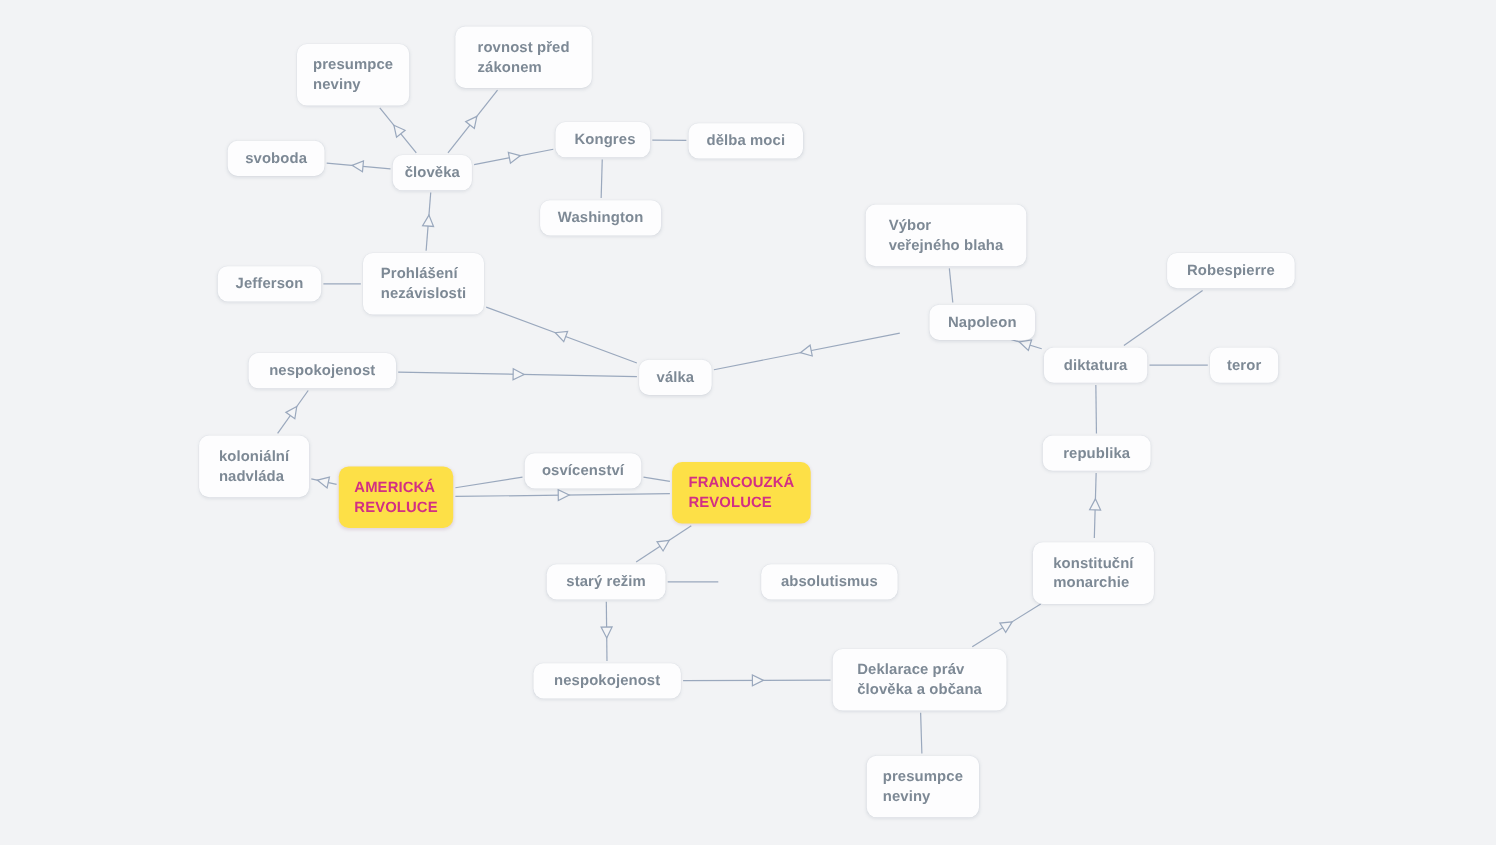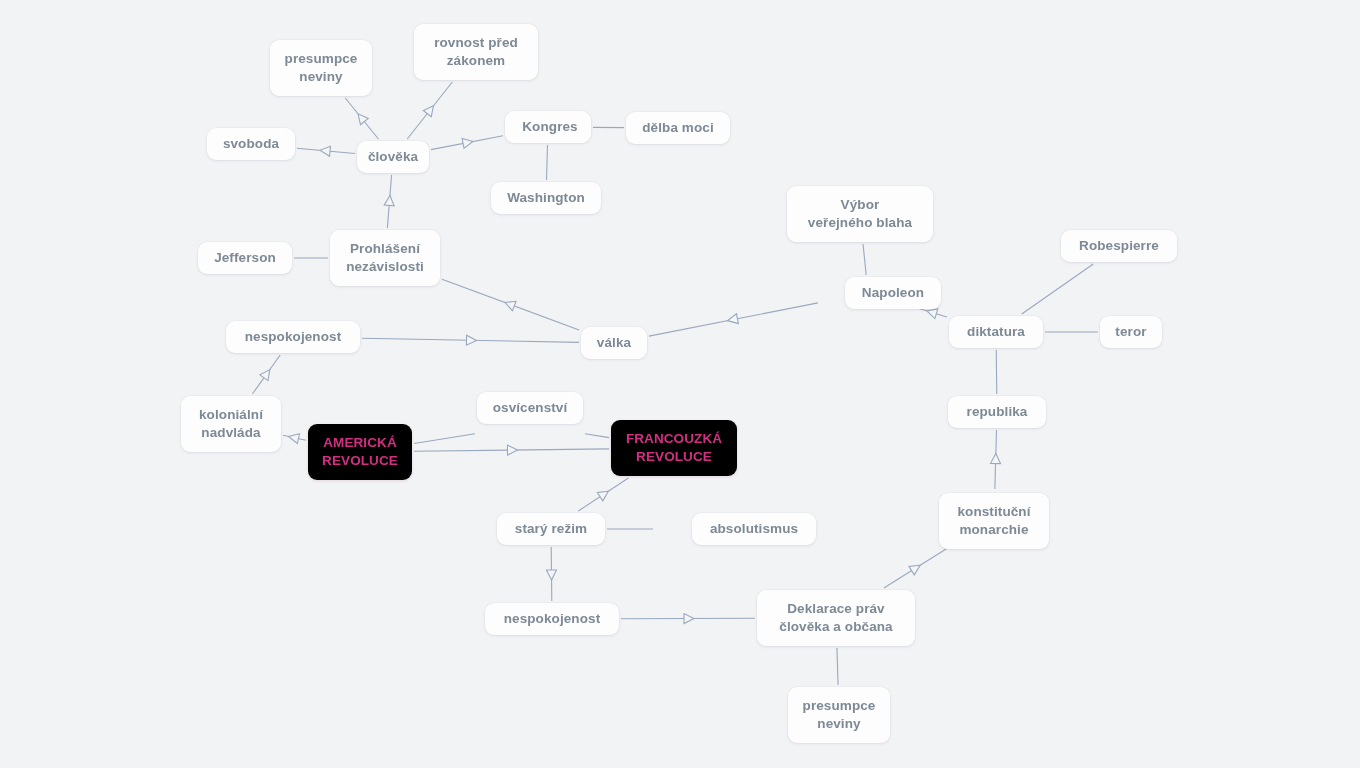--- a/index.html
+++ b/index.html
@@ -26,36 +26,36 @@
     height: 768px;
     pointer-events: none;
   }
   .node {
     position: absolute;
     transform: translate(-50%, -50%);
     box-sizing: border-box;
     display: flex;
     align-items: center;
     justify-content: center;
-    text-align: center;
+    text-align: left;
     border-radius: 9px;
     padding: 7px 12px;
     font-size: 13.5px;
     font-weight: bold;
     line-height: 1.32;
     white-space: pre-line;
     letter-spacing: 0.1px;
   }
   .node.plain {
     background: #fdfdfe;
     color: #7d8995;
     box-shadow: 0 1px 3px rgba(110,125,145,0.16), 0 0 0 0.5px rgba(150,165,185,0.09);
   }
   .node.highlight {
-    background: #000000;
+    background: #fde047;
     color: #d22f83;
     box-shadow: 0 1px 3px rgba(150,90,125,0.18);
   }
 </style>
 </head>
 <body>
 
 <div id="canvas">
   <svg id="edge-layer">
       <g>
@@ -177,21 +177,21 @@
       <div class="node plain" style="left: 385px; top: 258px; width: 110px; min-height: 56px;">Prohlášení
 nezávislosti</div>
       <div class="node plain" style="left: 868px; top: 293px; width: 96px; min-height: 32px; margin-left: 25px;">Napoleon</div>
       <div class="node plain" style="left: 293px; top: 337px; width: 134px; min-height: 32px;">nespokojenost</div>
       <div class="node plain" style="left: 614px; top: 343px; width: 66px; min-height: 32px;">válka</div>
       <div class="node plain" style="left: 996px; top: 332px; width: 94px; min-height: 32px;">diktatura</div>
       <div class="node plain" style="left: 1131px; top: 332px; width: 62px; min-height: 32px;">teror</div>
       <div class="node plain" style="left: 997px; top: 412px; width: 98px; min-height: 32px;">republika</div>
       <div class="node plain" style="left: 231px; top: 424px; width: 100px; min-height: 56px;">koloniální
 nadvláda</div>
-      <div class="node plain" style="left: 530px; top: 408px; width: 106px; min-height: 32px;">osvícenství</div>
+      <div class="node plain" style="left: 530px; top: 428px; width: 106px; min-height: 32px;">osvícenství</div>
       <div class="node highlight" style="left: 360px; top: 452px; width: 104px; min-height: 56px;">AMERICKÁ
 REVOLUCE</div>
       <div class="node highlight" style="left: 674px; top: 448px; width: 126px; min-height: 56px;">FRANCOUZKÁ
 REVOLUCE</div>
       <div class="node plain" style="left: 994px; top: 521px; width: 110px; min-height: 56px;">konstituční
 monarchie</div>
       <div class="node plain" style="left: 551px; top: 529px; width: 108px; min-height: 32px;">starý režim</div>
       <div class="node plain" style="left: 754px; top: 529px; width: 124px; min-height: 32px;">absolutismus</div>
       <div class="node plain" style="left: 836px; top: 618px; width: 158px; min-height: 56px;">Deklarace práv
 člověka a občana</div>

